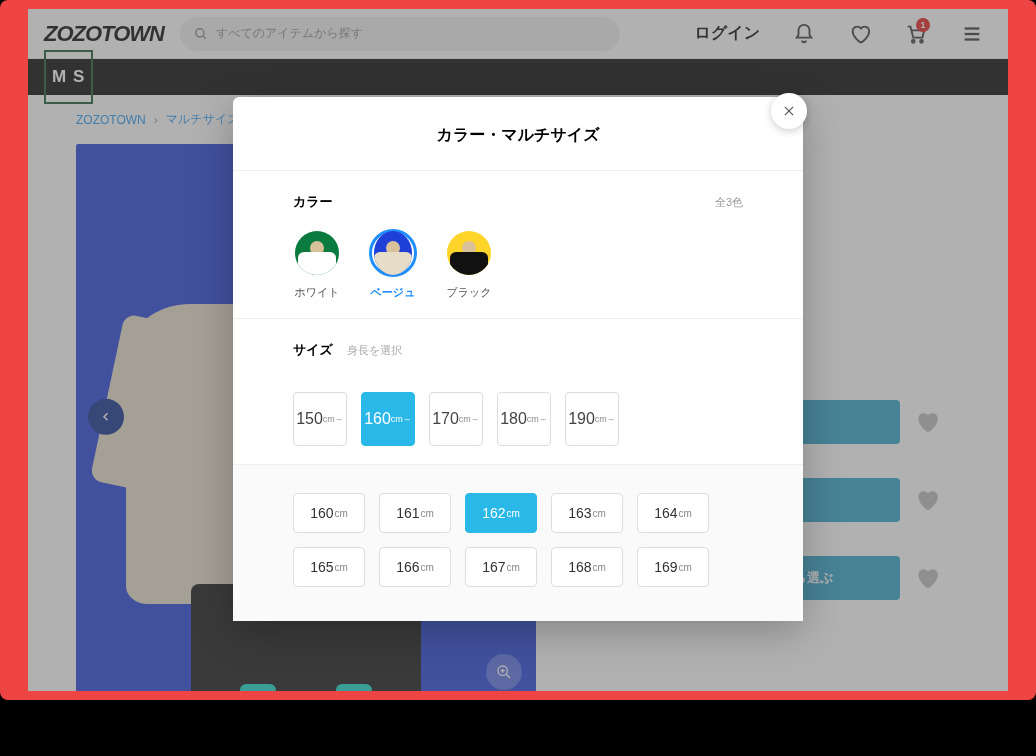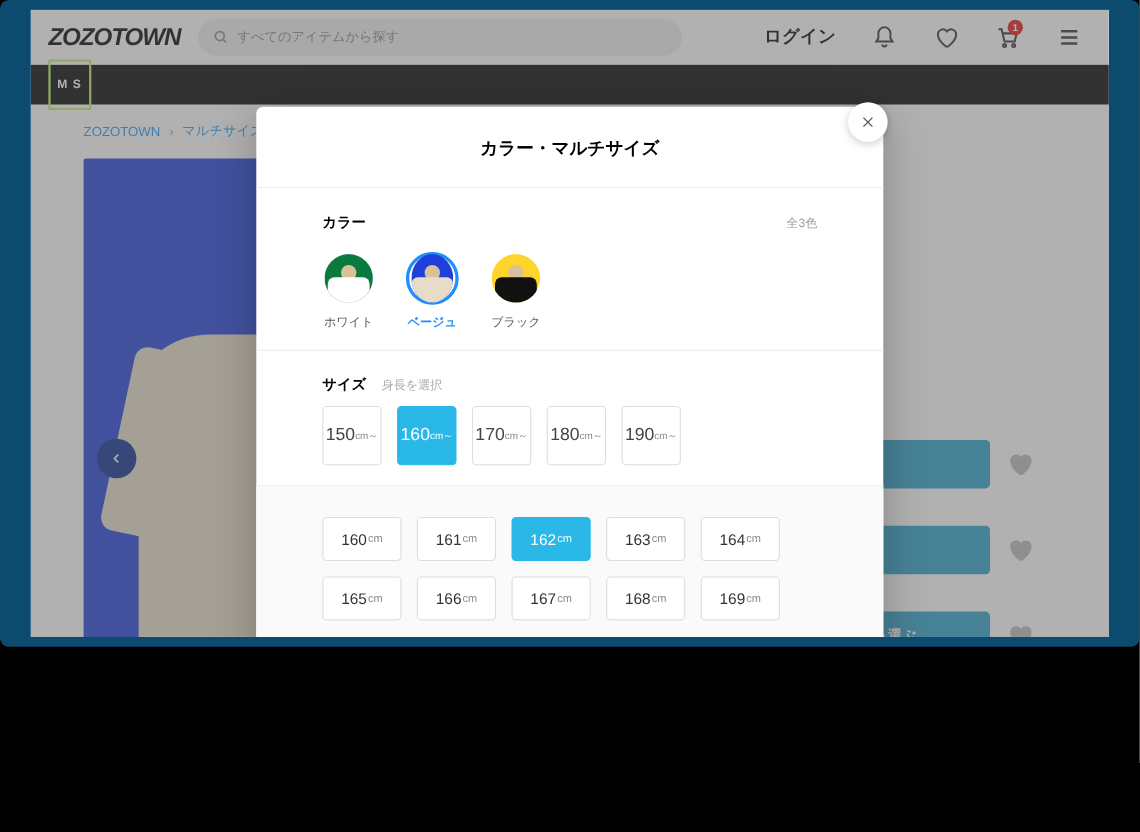--- a/index.html
+++ b/index.html
@@ -1,30 +1,30 @@
 <!DOCTYPE html>
 <html><head>
 <meta charset="utf-8">
 <style>
 *{margin:0;padding:0;box-sizing:border-box;font-family:"Hiragino Kaku Gothic ProN","Hiragino Sans",Meiryo,sans-serif}
 body{background:#000;display:flex;justify-content:center;align-items:flex-start;min-height:756px;overflow:hidden}
-.frame{width:1036px;height:588px;position:relative;background:#0c4a6e;border-radius:8px;overflow:hidden}
+.frame{width:1036px;height:700px;position:relative;background:#ef4444;border-radius:8px;overflow:hidden}
 .app{position:absolute;top:9px;left:28px;right:28px;bottom:9px;background:#fff;overflow:hidden}
 .header{height:50px;background:#fff;display:flex;align-items:center;padding:0 16px;gap:16px;border-bottom:1px solid #eee}
 .logo{font-weight:900;font-size:22px;letter-spacing:-1px;font-style:italic;cursor:pointer}
 .search{flex:0 0 440px;height:34px;background:#eee;border-radius:17px;display:flex;align-items:center;padding:0 14px;gap:8px;color:#888}
 .search svg{width:14px;height:14px}
 .search span{font-size:12px}
 .sp{flex:1}
 .hbtn{font-size:16px;font-weight:bold;cursor:pointer;padding:0 8px}
 .hicon{width:40px;height:40px;display:flex;align-items:center;justify-content:center;cursor:pointer;position:relative}
 .hicon svg{width:22px;height:22px}
 .cart-badge{position:absolute;top:4px;right:6px;width:14px;height:14px;background:#e21b1b;color:#fff;border-radius:50%;font-size:9px;display:flex;align-items:center;justify-content:center;font-weight:bold}
 .blackbar{height:36px;background:#000;display:flex;align-items:center;padding:0 16px}
-.msbadge{border:2px solid #bef264;color:#fff;font-size:11px;font-weight:bold;padding:15px 6px;letter-spacing:1px}
+.msbadge{border:2px solid #14532d;color:#fff;font-size:17px;font-weight:bold;padding:15px 6px;letter-spacing:1px}
 .page{padding:16px 48px}
 .crumb{font-size:12px;color:#666;display:flex;gap:8px;align-items:center;margin-bottom:16px}
 .crumb a{color:#2196f3;text-decoration:none}
 .crumb .chev{color:#999}
 .content{display:flex;gap:40px}
 .gallery{position:relative;width:460px;height:560px;background:#1e3fd8;overflow:hidden;border-radius:2px}
 .gallery .arrow{position:absolute;top:50%;transform:translateY(-70%);width:36px;height:36px;background:#0b2a8a;border-radius:50%;display:flex;align-items:center;justify-content:center;cursor:pointer}
 .gallery .arrow.left{left:12px}
 .gallery .arrow svg{width:12px;height:12px;stroke:#fff}
 .gallery .zoom{position:absolute;bottom:14px;right:14px;width:36px;height:36px;background:rgba(255,255,255,.25);border-radius:50%;display:flex;align-items:center;justify-content:center;cursor:pointer}
@@ -61,21 +61,21 @@
 .msec .hd{display:flex;align-items:center;justify-content:space-between;margin-bottom:18px}
 .msec .hd .lab{font-size:13px;font-weight:bold}
 .msec .hd .sub{font-size:11px;color:#999}
 .colors{display:flex;gap:28px}
 .copt{display:flex;flex-direction:column;align-items:center;gap:8px;cursor:pointer}
 .copt .ring{width:48px;height:48px;border-radius:50%;display:flex;align-items:center;justify-content:center}
 .copt.sel .ring{border:3px solid #1f8fff;padding:2px}
 .copt .circ{width:44px;height:44px;border-radius:50%;position:relative;overflow:hidden}
 .copt .nm{font-size:11px;color:#555}
 .copt.sel .nm{color:#1f8fff;font-weight:bold}
-.sizehd{display:flex;align-items:center;gap:14px;margin-bottom:10px}
+.sizehd{display:flex;align-items:center;gap:14px;margin-bottom:33px}
 .sizehd .lab{font-size:13px;font-weight:bold}
 .sizehd .hint{font-size:11px;color:#aaa}
 .hrow{display:flex;gap:14px}
 .hbox{width:54px;height:54px;border:1px solid #ddd;border-radius:4px;display:flex;flex-direction:row;align-items:center;justify-content:center;cursor:pointer;background:#fff}
 .hbox .n{font-size:16px;color:#444}
 .hbox .u{font-size:9px;color:#888;margin-top:1px}
 .hbox.sel{background:#29b8e8;border-color:#29b8e8}
 .hbox.sel .n,.hbox.sel .u{color:#fff}
 .msec.gray{background:#fafafa;padding:28px 60px 34px}
 .srow{display:flex;gap:14px;flex-wrap:wrap}

